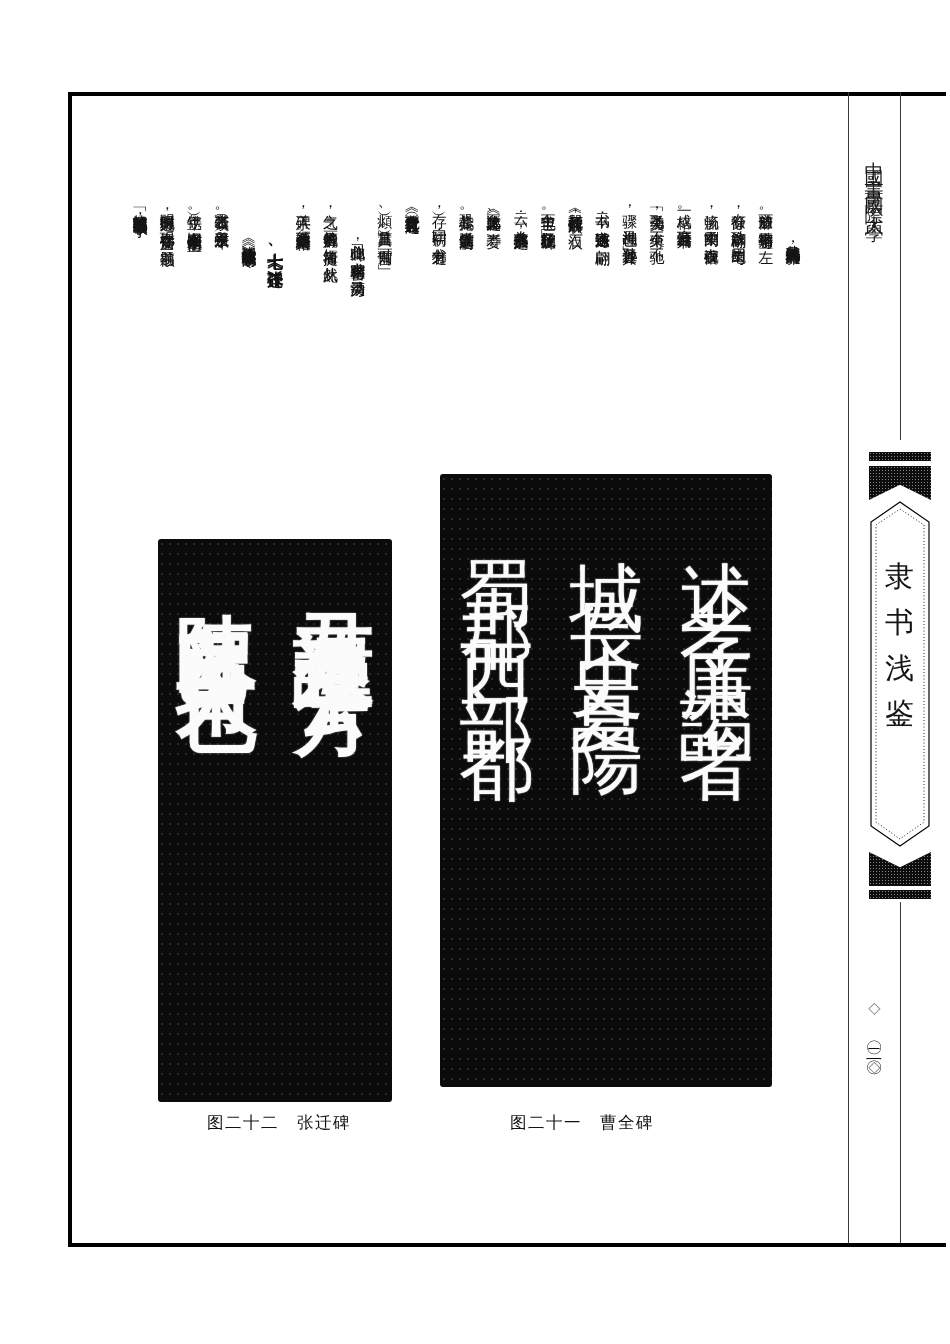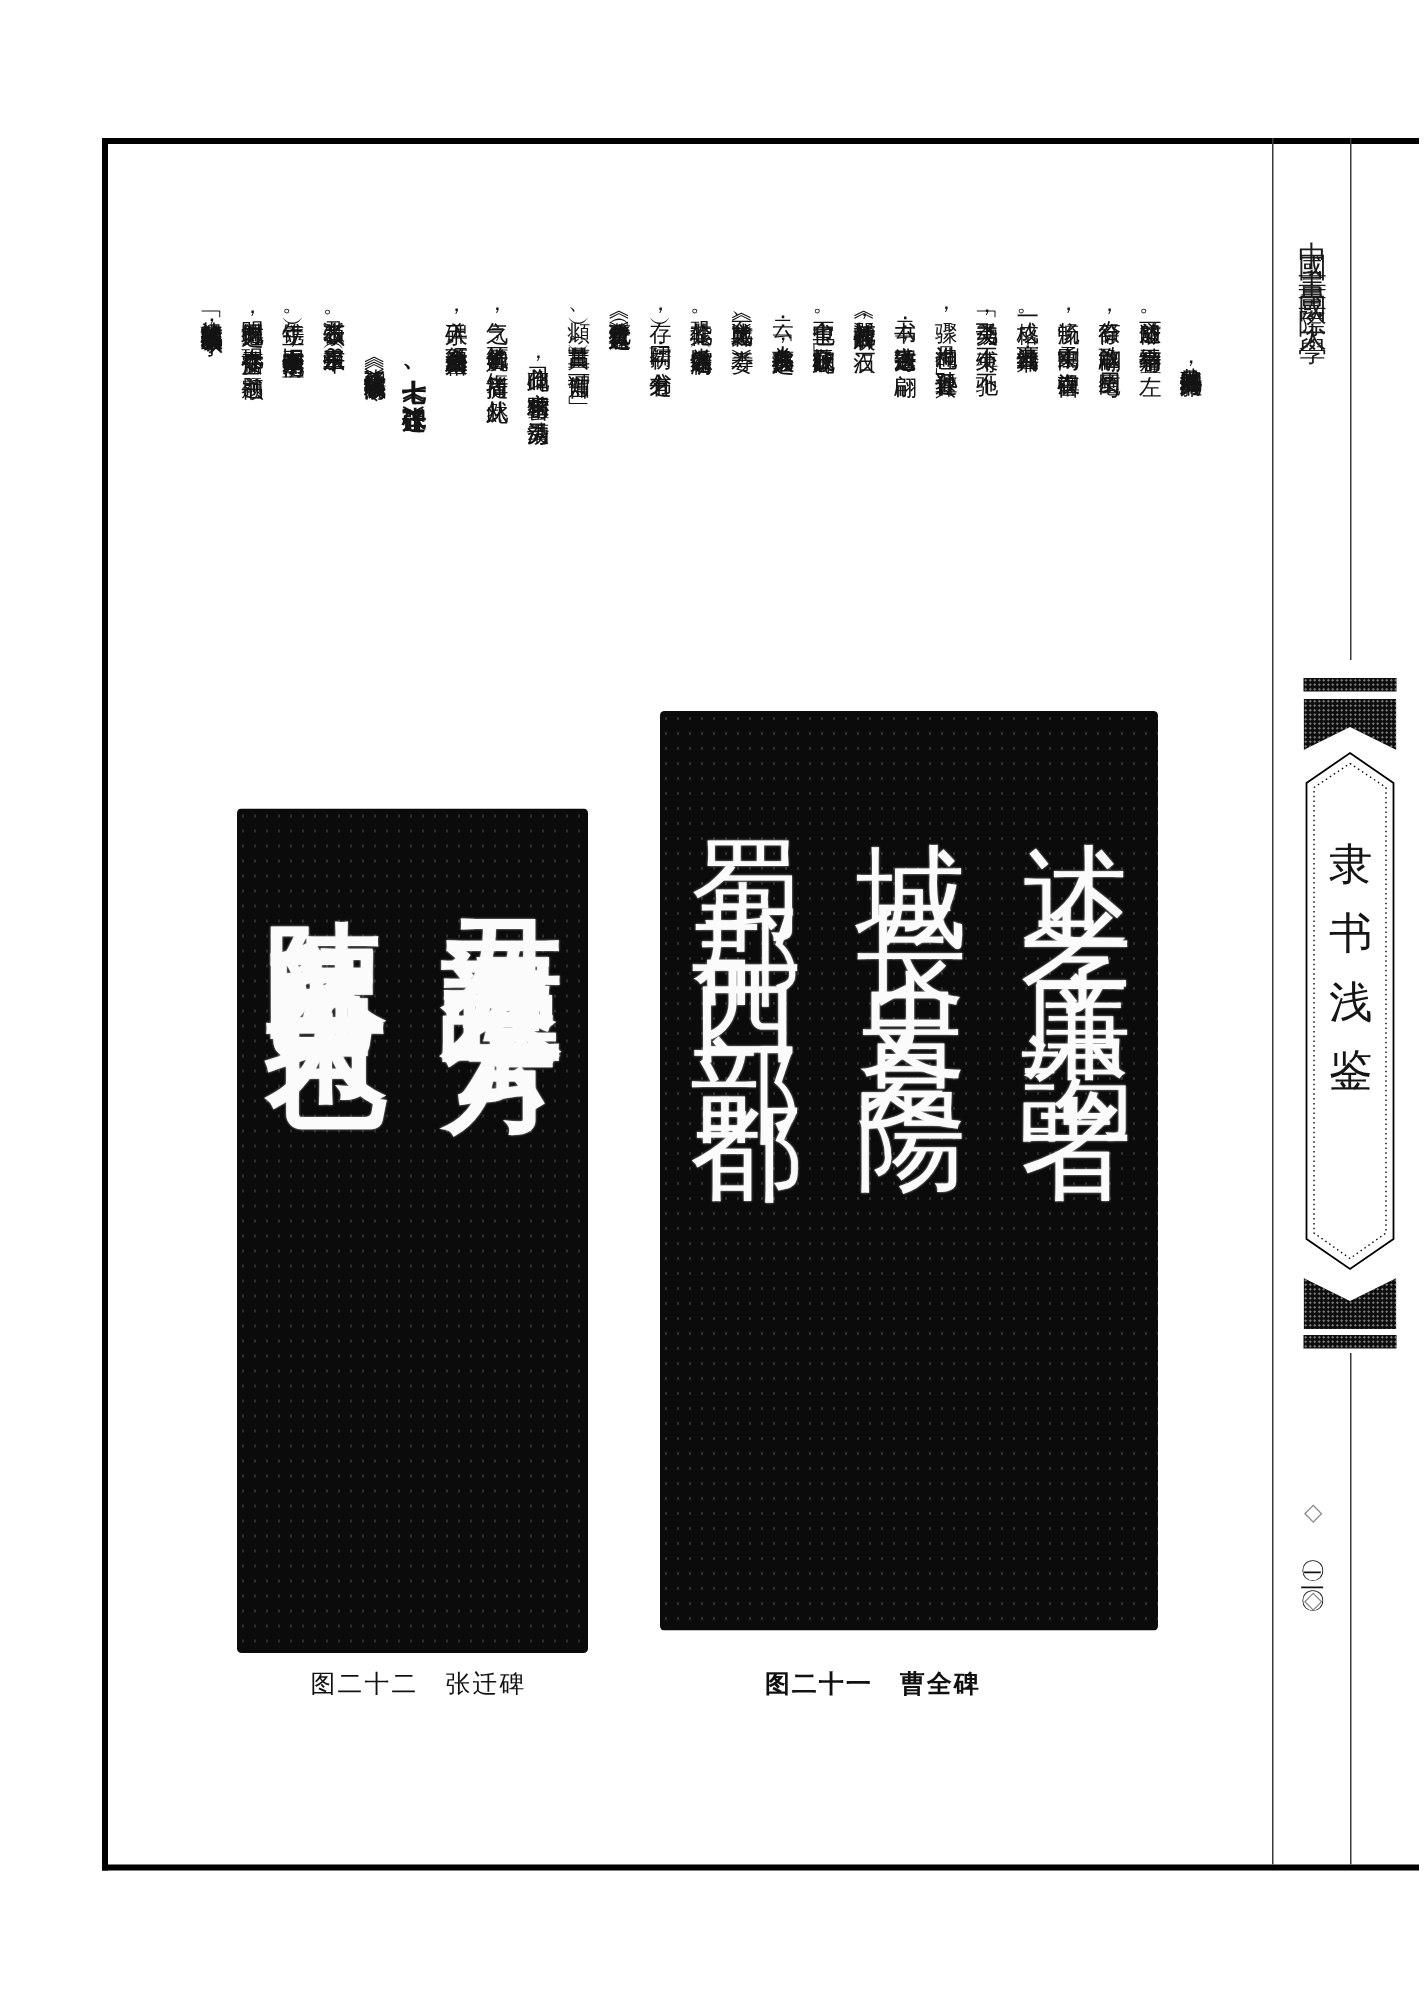--- a/index.html
+++ b/index.html
@@ -33,21 +33,21 @@
   }
   .fig-caoquan{left:440px;top:474px;width:332px;height:613px;padding-top:0;}
   .fig-caoquan .fig-col{line-height:110px;font-size:74px;letter-spacing:42px;padding-top:28px;}
   .fig-zhangqian{left:158px;top:539px;width:234px;height:563px;filter:blur(.3px);}
   .fig-zhangqian .fig-col{line-height:117px;font-size:80px;letter-spacing:12px;font-weight:bold;padding-top:10px;}
   .caption{
     position:absolute;top:1112px;font-size:16.5px;letter-spacing:1.5px;color:#111;
     white-space:nowrap;
   }
   .cap-zhangqian{left:207px;}
-  .cap-caoquan{left:510px;font-weight:bold;}
+  .cap-caoquan{left:510px;}
   
   .rule{position:absolute;width:1px;background:#3a3a3a;}
   .rule-a{left:848px;top:92px;height:1151px;}
   .rule-b1{left:900px;top:92px;height:348px;}
   .rule-b2{left:900px;top:902px;height:341px;}
   .university{
     position:absolute;left:849px;top:146px;width:51px;height:260px;
     writing-mode:vertical-rl;line-height:51px;
     font-size:19px;letter-spacing:9px;color:#1a1a1a;
   }

